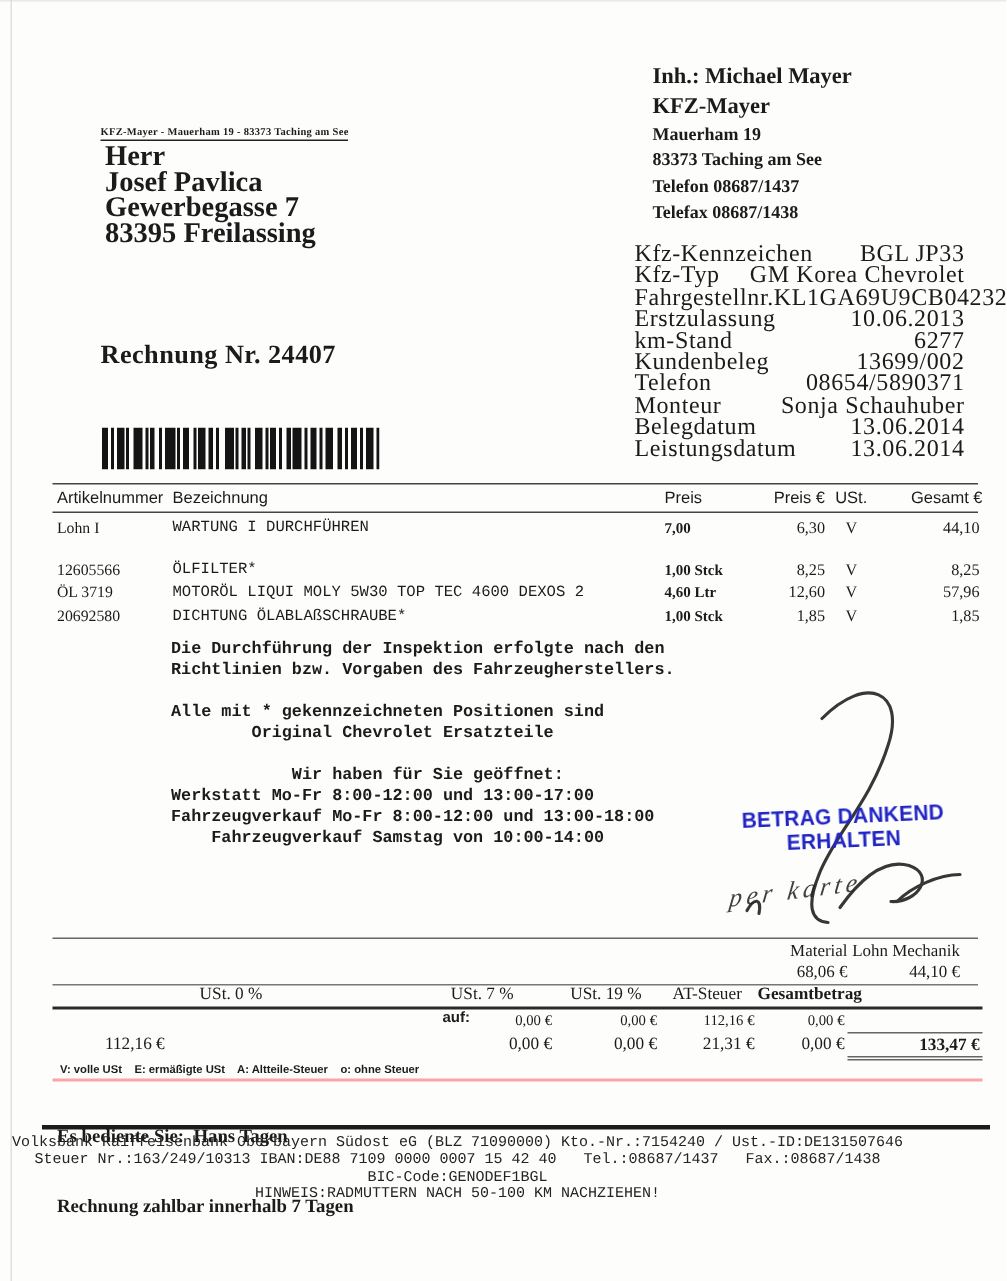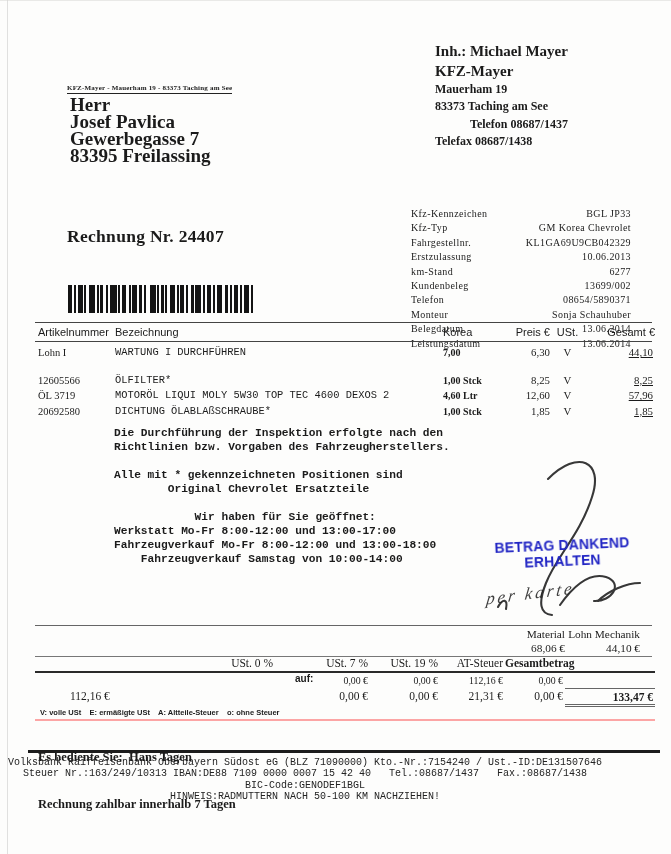--- a/index.html
+++ b/index.html
@@ -17,44 +17,44 @@
   .mono{font-family:"Liberation Mono", "DejaVu Sans Mono", monospace;}
   .b{font-weight:bold;}
 
   
   .sender-line{left:67px; top:84px; font-size:7px; font-weight:bold; letter-spacing:.2px;
     border-bottom:1px solid #222; padding-bottom:1px;}
   .recipient{left:70px; top:96px; font-size:19px; font-weight:bold; line-height:17px;}
   .company{left:435px; top:41px; line-height:16.5px;}
   .company .big{font-size:15px; font-weight:bold; line-height:20px;}
   .company .adr{font-size:12px; font-weight:bold;}
-  .company .tel{font-size:12px; font-weight:bold; margin-top:2px;text-align:right;}
-
-  
-  .vehicle{left:411px; top:163px; width:220px; font-size:10px; letter-spacing:.4px;margin-top:44px;}
+  .company .tel{font-size:12px; font-weight:bold; margin-top:2px;}
+
+  
+  .vehicle{left:423px; top:163px; width:220px; font-size:16px; letter-spacing:.4px;}
   .vehicle .vrow{display:flex; justify-content:space-between; height:14.4px; line-height:14.4px;}
 
   .invoice-title{left:67px; top:226px; font-size:17.5px; font-weight:bold; letter-spacing:.3px;}
   .barcode{left:68px; top:285px;}
 
   
   .rule{position:absolute; background:#444; height:1px;}
 
   
   .items-grid{display:grid; grid-template-columns:80px 328px 62px 45px 35px 70px; width:620px;}
   .items-head{left:35px; top:324px; font-size:11px; height:16px; line-height:16px;}
   .items-body{left:35px; top:345px;}
   .items-body .irow{height:15.6px; line-height:15.6px;}
   .items-body .gap-after{margin-bottom:12px;}
   .cell-nr{font-size:10.5px; padding-left:3px;}
   .cell-desc{font-size:10.4px; font-family:"Liberation Mono","DejaVu Sans Mono",monospace;}
   .cell-menge{font-size:10px;font-weight:bold;}
   .cell-preis{font-size:10.8px; text-align:right;}
   .cell-ust{font-size:10.8px; text-align:center;}
-  .cell-gesamt{font-size:10.8px; text-align:right; padding-right:2px;text-decoration:underline;}
+  .cell-gesamt{font-size:10.8px; text-align:right; padding-right:2px;}
   .h-left{padding-left:3px;} .h-right{text-align:right;} .h-center{text-align:center;}
 
   
   .notes{left:114px; top:426px; font-size:11.2px; line-height:14px; font-weight:bold; white-space:pre;}
 
   
   .stamp{left:492px; top:537px; text-align:center; transform:rotate(-2.5deg) scaleX(.96);
     font-family:"Liberation Sans", sans-serif; font-weight:bold; font-size:14.5px; line-height:16px;
     letter-spacing:.2px; filter:blur(.2px);}
   .handwriting{left:486px; top:584px; font-size:17px; font-style:italic; color:#202020;
@@ -62,21 +62,21 @@
   .scrawl{left:440px; top:455px;}
 
   
   .matlohn{left:420px; top:627px; width:220px; display:grid; grid-template-columns:145px 75px;
     font-size:11.3px; line-height:14px; text-align:right;}
 
   
   .totals{left:35px; top:655px; width:620px;}
   .totals-grid{display:grid; grid-template-columns:240px 95px 70px 65px 60px 90px;}
   .t-head{font-size:11.5px; height:16px; line-height:16px; border-bottom:2px solid #2a2a2a;}
-  .t-head .c{text-align:right; padding-right:2px;}
+  .t-head .c{text-align:center; padding-right:2px;}
   .t-head .netto{text-align:left; padding-left:3px;}
   .t-row1{font-size:9.8px; height:15px; line-height:15px;}
   .t-row1 .c{text-align:right; padding-right:2px;}
   .t-row2{font-size:11.5px; height:19px; line-height:17px;}
   .t-row2 .c{text-align:right; padding-right:2px;}
   .t-row2 .netto-val{text-align:left; padding-left:35px;}
   .grand-total{font-weight:bold; border-top:1px solid #666; border-bottom:3px double #666; height:15px;}
   .auf-label{left:295px; top:673px; font-size:10px; font-weight:bold; font-family:"Liberation Sans",sans-serif;}
   .legend{font-size:7.5px; font-weight:bold; font-family:"Liberation Sans",sans-serif;
     padding-left:5px; height:12px; line-height:12px; white-space:pre; border-bottom:2px solid #fca5a5;}
@@ -193,21 +193,21 @@
         <rect x="172" width="2" height="28"></rect>
       <rect x="176" width="5" height="28"></rect>
         <rect x="183" width="2" height="28"></rect>
     </g>
   </svg>
 
   <div class="rule" style="left:35px; top:322px; width:617px;"></div>
   <div class="abs items-head items-grid sans">
     <div class="h-left">Artikelnummer</div>
     <div>Bezeichnung</div>
-    <div>Korea</div>
+    <div>Preis</div>
     <div class="h-right">Preis €</div>
     <div class="h-center">USt.</div>
     <div class="h-right">Gesamt €</div>
   </div>
   <div class="rule" style="left:35px; top:341px; width:617px;"></div>
 
   <div class="abs items-body">
     <div class="items-grid irow gap-after">
       <div class="cell-nr serif">Lohn I</div>
       <div class="cell-desc">WARTUNG I DURCHFÜHREN</div>

